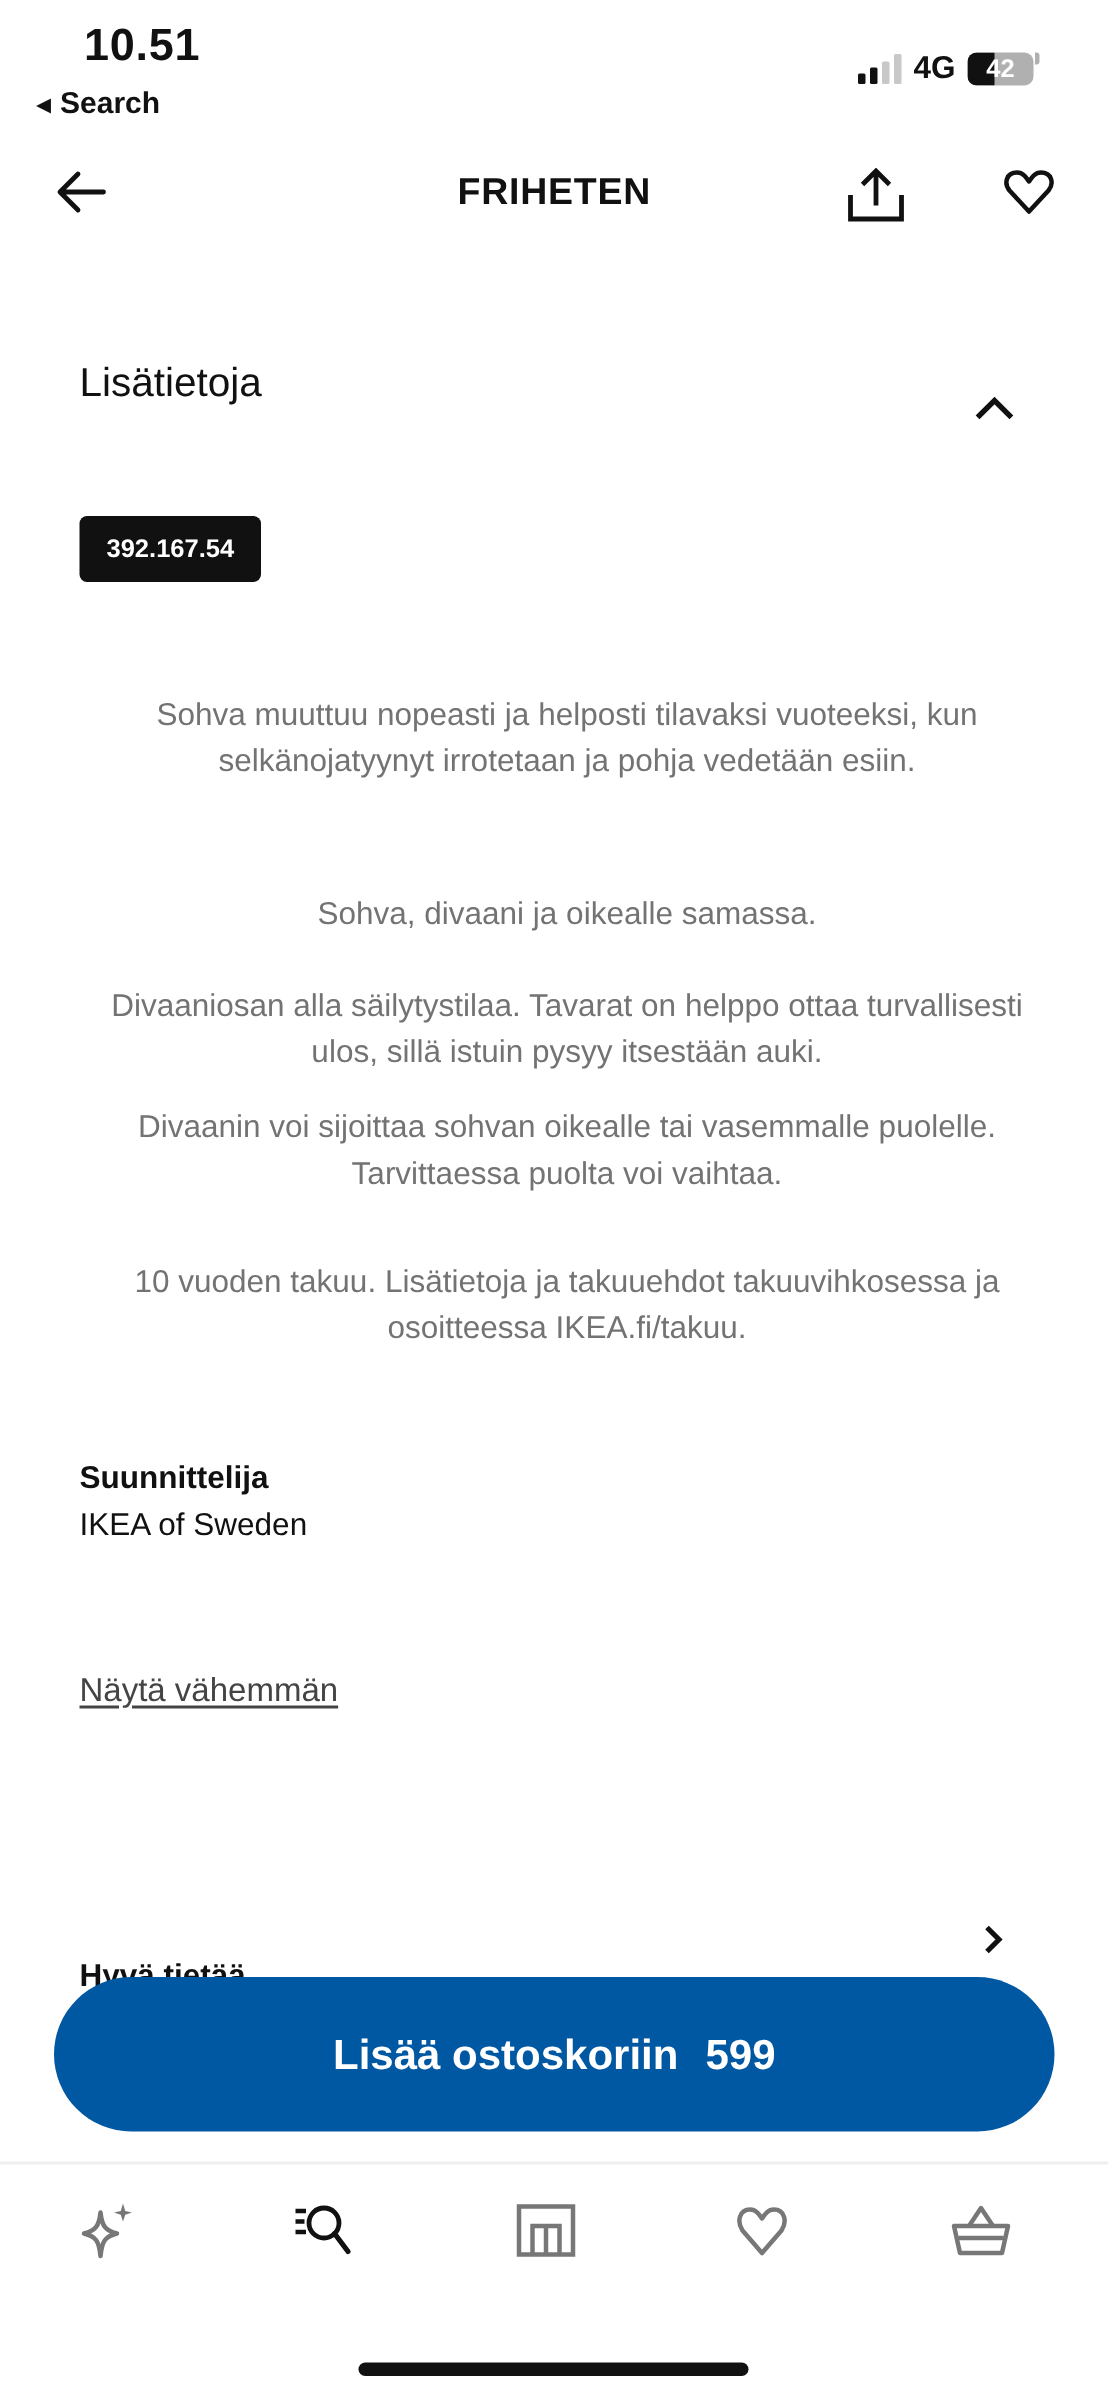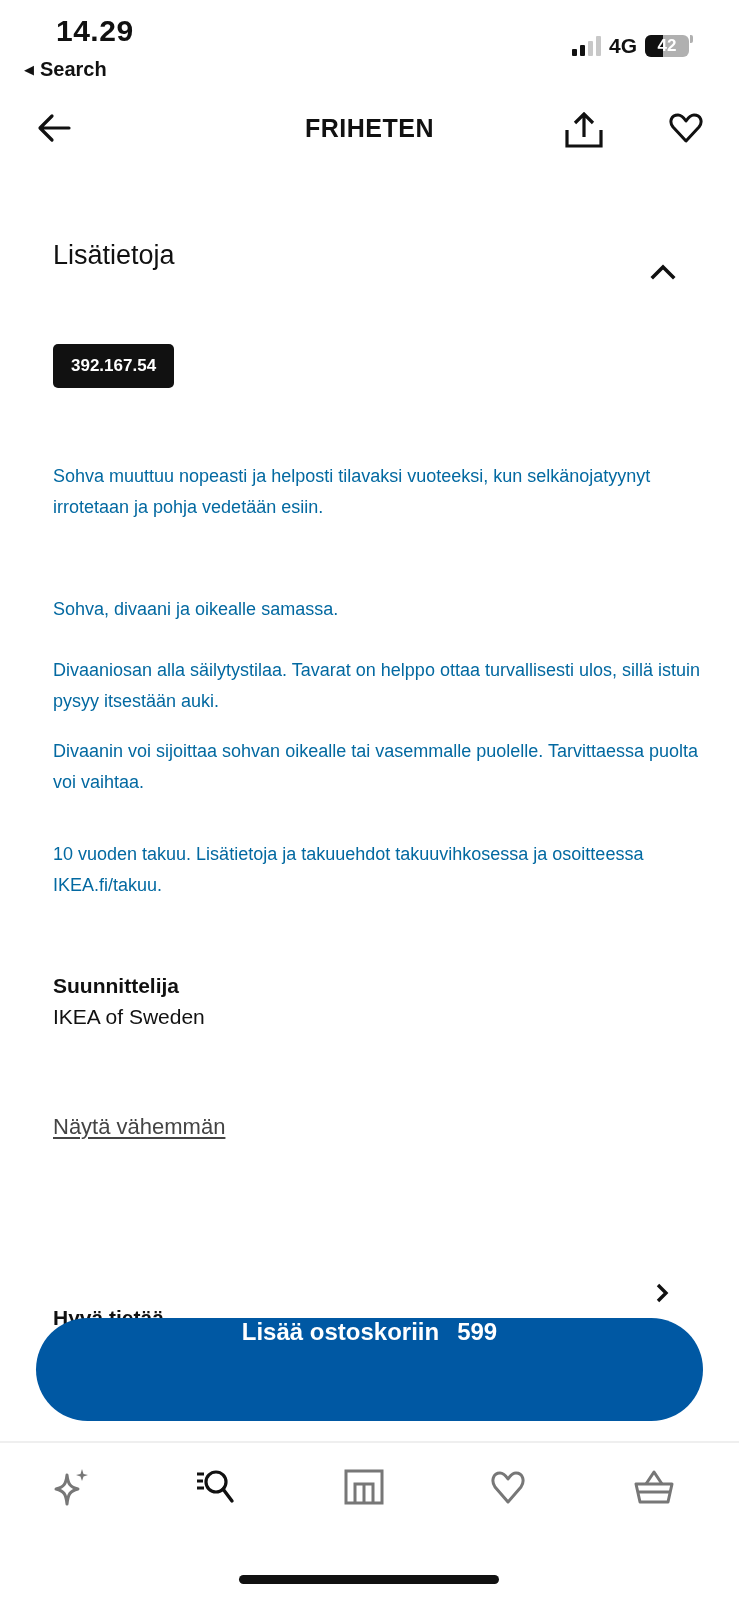--- a/index.html
+++ b/index.html
@@ -23,45 +23,45 @@
   .top-nav { position: absolute; top: 100px; left: 0; width: 739px; height: 60px; }
   .top-nav .title { position: absolute; left: 0; right: 0; top: 14px; text-align: center; font-size: 25px; font-weight: 700; letter-spacing: 0.5px; }
   .icon-btn { position: absolute; display: flex; align-items: center; justify-content: center; }
   .back-btn { left: 34px; top: 8px; width: 40px; height: 40px; }
   .share-btn { left: 562px; top: 8px; width: 44px; height: 44px; }
   .fav-btn { left: 666px; top: 8px; width: 40px; height: 40px; }
   .section-head { position: absolute; left: 53px; top: 240px; font-size: 27px; }
   .chevron-up { position: absolute; left: 650px; top: 262px; width: 26px; height: 18px; }
   .article-tag { position: absolute; left: 53px; top: 344px; height: 44px; padding: 0 18px; background: #111111; color: #fff; border-radius: 5px; font-size: 17px; font-weight: 700; display: flex; align-items: center; }
 
-  .para { position: absolute; left: 53px; width: 650px; font-size: 18px; line-height: 31px; color: #0369a1; }
+  .para { position: absolute; left: 53px; width: 650px; font-size: 21px; line-height: 31px; color: #737373; text-align: center; }
   .p1 { top: 461px; }
   .p2 { top: 594px; }
   .p3 { top: 655px; }
   .p4 { top: 716px; margin-top: 20px; }
   .p5 { top: 839px; }
   .designer-label { position: absolute; left: 53px; top: 974px; font-size: 21px; font-weight: 700; }
   .designer-name { position: absolute; left: 53px; top: 1005px; font-size: 21px; }
   .show-less { position: absolute; left: 53px; top: 1114px; font-size: 22px; color: #444; text-decoration: underline; text-underline-offset: 3px; }
 
   .good-to-know { position: absolute; left: 53px; top: 1277px; width: 640px; height: 22px; overflow: hidden; margin-top: 26px; }
   .good-to-know .lbl { font-size: 21px; font-weight: 700; line-height: 30px; }
   .chevron-right { position: absolute; left: 655px; top: 1283px; width: 14px; height: 20px; }
 
-  .cart-button { position: absolute; left: 36px; top: 1318px; width: 667px; height: 103px; background: #0058a3; border-radius: 52px; color: #fff; display: flex; align-items: flex-start; justify-content: center; font-size: 24px; font-weight: 700; gap: 18px; }
+  .cart-button { position: absolute; left: 36px; top: 1318px; width: 667px; height: 103px; background: #0058a3; border-radius: 52px; color: #fff; display: flex; align-items: center; justify-content: center; font-size: 28px; font-weight: 700; gap: 18px; }
 
   .tab-bar { position: absolute; left: 0; top: 1441px; width: 739px; height: 110px; border-top: 2px solid #efefef; }
   .tab { position: absolute; top: 22px; width: 44px; height: 44px; display: flex; align-items: center; justify-content: center; }
   .home-indicator { position: absolute; left: 239px; top: 1575px; width: 260px; height: 9px; border-radius: 5px; background: #111; }
 </style>
 </head>
 <body>
 
 <div class="status-bar">
-  <div class="time">14.29</div>
+  <div class="time">10.51</div>
   <div class="back-app">
     <span class="tri">◀</span>
     <span>Search</span>
   </div>
   <div class="status-right">
     <div class="signal">
       <span style="height:7px"></span>
       <span style="height:11px"></span>
       <span class="off" style="height:15px"></span>
       <span class="off" style="height:20px"></span>

